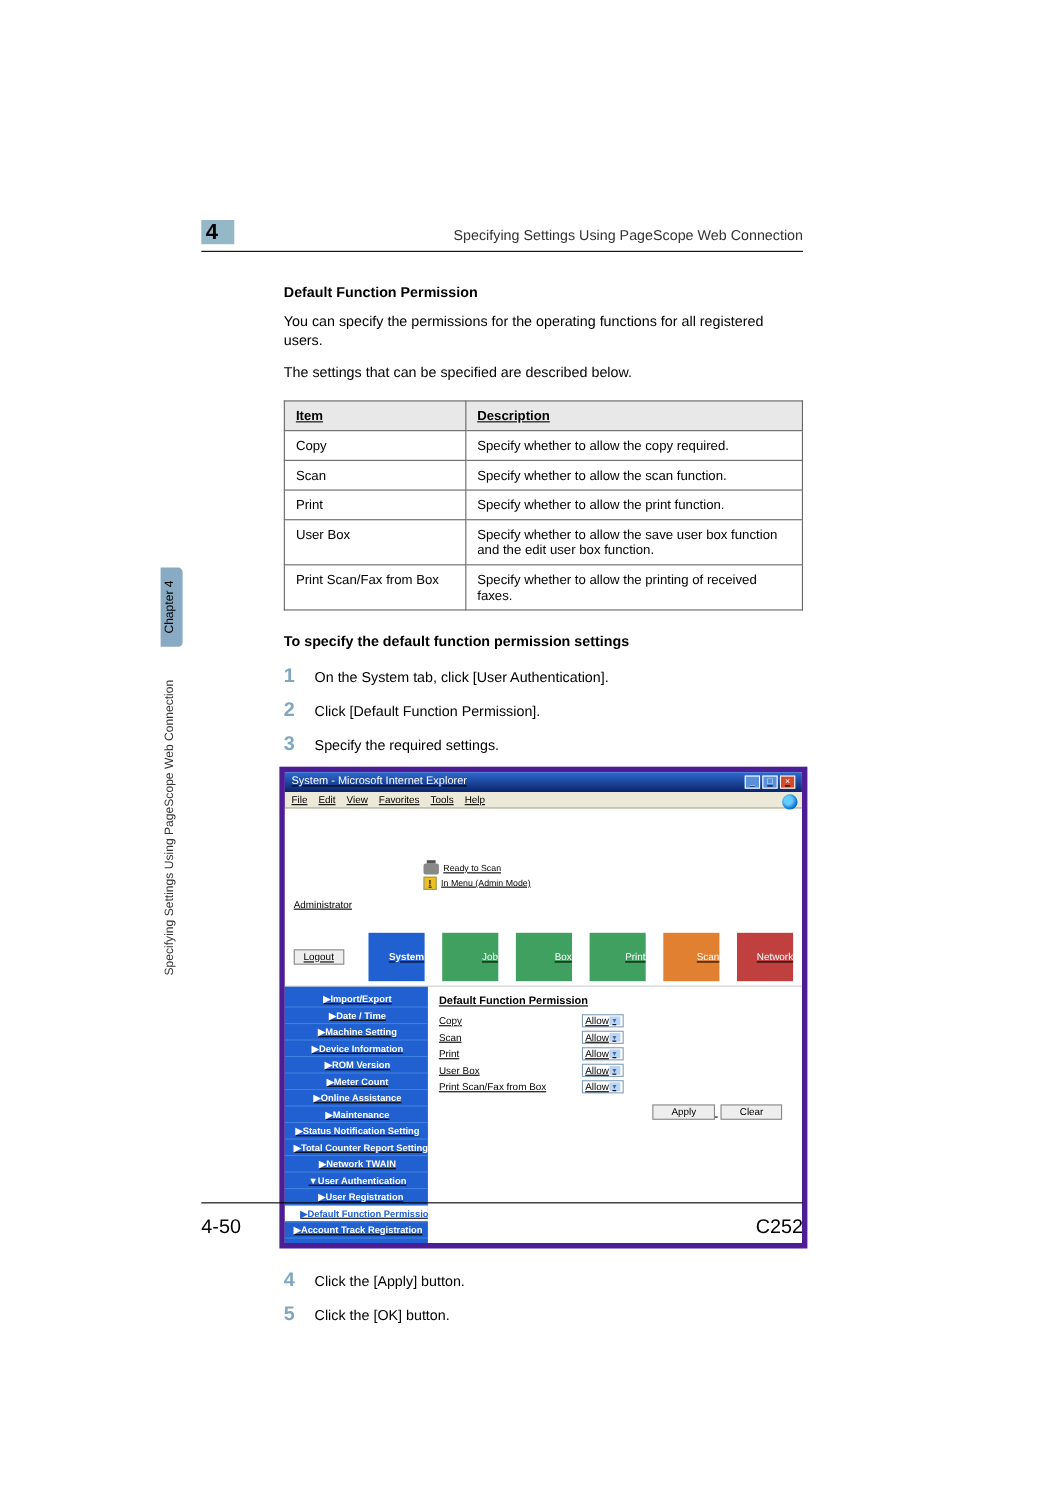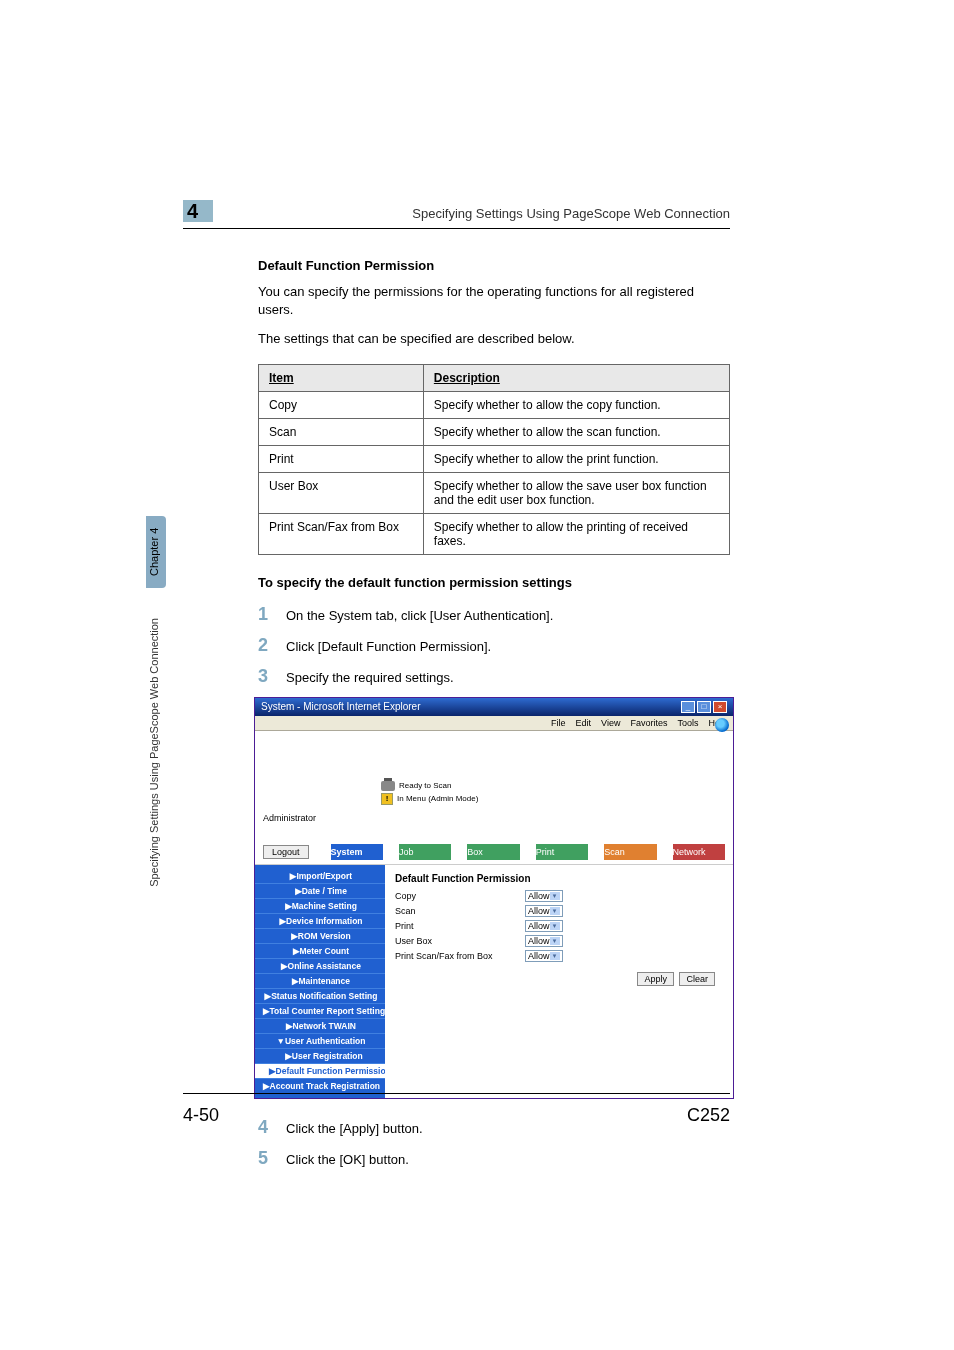--- a/index.html
+++ b/index.html
@@ -93,23 +93,24 @@
       font-weight: bold;
       width: 28px;
       flex-shrink: 0;
     }
     .step-text {
       font-size: 13px;
     }
     .browser-window {
       width: 480px;
       margin: 6px 0 18px -4px;
-      border: 1px solid #4c1d95;
+      border: 5px solid #4c1d95;
       font-family: Tahoma, Arial, sans-serif;
       font-size: 9px;
+      text-decoration: underline;
     }
     .bw-title {
       background: linear-gradient(to bottom, #2e6bd0, #0a246a);
       color: #fff;
       padding: 3px 6px;
       display: flex;
       justify-content: space-between;
       align-items: center;
       font-size: 10px;
     }
@@ -119,21 +120,20 @@
     .bw-max { background:#5a8fdc; color:#fff;}
     .bw-close { background:#d04a2e; color:#fff;}
     .bw-menu {
       background: #ece9d8;
       padding: 2px 6px;
       display: flex;
       gap: 10px;
       border-bottom: 1px solid #aca899;
       font-size: 9px;
       position: relative;
-      justify-content: flex-end;
     }
     .bw-menu .ie-icon {
       position: absolute;
       right: 4px;
       top: 2px;
       width: 14px;
       height: 14px;
       background: radial-gradient(circle at 40% 40%, #6cf 30%, #06c 70%);
       border-radius: 50%;
     }
@@ -155,24 +155,24 @@
     .bw-admin { font-size:9px; color:#000; margin-top:8px;}
     .bw-tabs-row { display:flex; align-items:center; gap:16px; margin-top:21px; }
     .logout-btn {
       border: 1px solid #888;
       background: #eee;
       padding: 1px 8px;
       font-size: 9px;
       margin-right: 6px;
     }
     .bw-tab {
-      padding: 3px 0;
+      padding: 17px 0;
       color: #fff;
       font-size: 9px;
-      text-align: left;
+      text-align: right;
       width: 60px;
     }
     .tab-system { background:#2060d0; font-weight:bold;}
     .tab-job { background:#40a060; }
     .tab-box { background:#40a060; }
     .tab-print { background:#40a060; }
     .tab-scan { background:#e08030; }
     .tab-network { background:#c04040; }
     .bw-main {
       display: flex;
@@ -202,21 +202,21 @@
       font-size: 9px;
       position: relative;
     }
     .bw-panel-title { font-weight:bold; margin-bottom:6px; font-size:10px;}
     .bw-form-row { display:flex; align-items:center; margin-bottom:3px; }
     .bw-form-row .lbl { width: 130px; }
     .bw-select { border:1px solid #7f9db9; background:#fff; font-size:9px; padding:0 2px; display:inline-flex; align-items:center; gap:0;}
     .bw-select .arrow { background:#bcd4f6; color:#4a6a9a; width:10px; text-align:center; font-size:7px;}
     .bw-apply-clear { text-align:right; margin-top:10px; padding-right:8px;}
     .bw-apply-clear button{
-      border:1px solid #888; background:#eee; font-size:9px; padding:1px 6px; margin-left:3px;
+      border:1px solid #888; background:#eee; font-size:9px; padding:1px 16px; margin-left:3px;
     }
     .side-tab {
       position: absolute;
       left: 146px;
       top: 516px;
       width: 20px;
       height: 72px;
       background: #88abc3;
       border-radius: 4px 0 0 4px;
       writing-mode: vertical-rl;
@@ -269,21 +269,21 @@
   <table class="desc-table">
     <thead>
       <tr>
         <th>Item</th>
         <th>Description</th>
       </tr>
     </thead>
     <tbody>
       <tr>
           <td>Copy</td>
-          <td>Specify whether to allow the copy function.</td>
+          <td>Specify whether to allow the copy required.</td>
         </tr>
       <tr>
           <td>Scan</td>
           <td>Specify whether to allow the scan function.</td>
         </tr>
       <tr>
           <td>Print</td>
           <td>Specify whether to allow the print function.</td>
         </tr>
       <tr>

